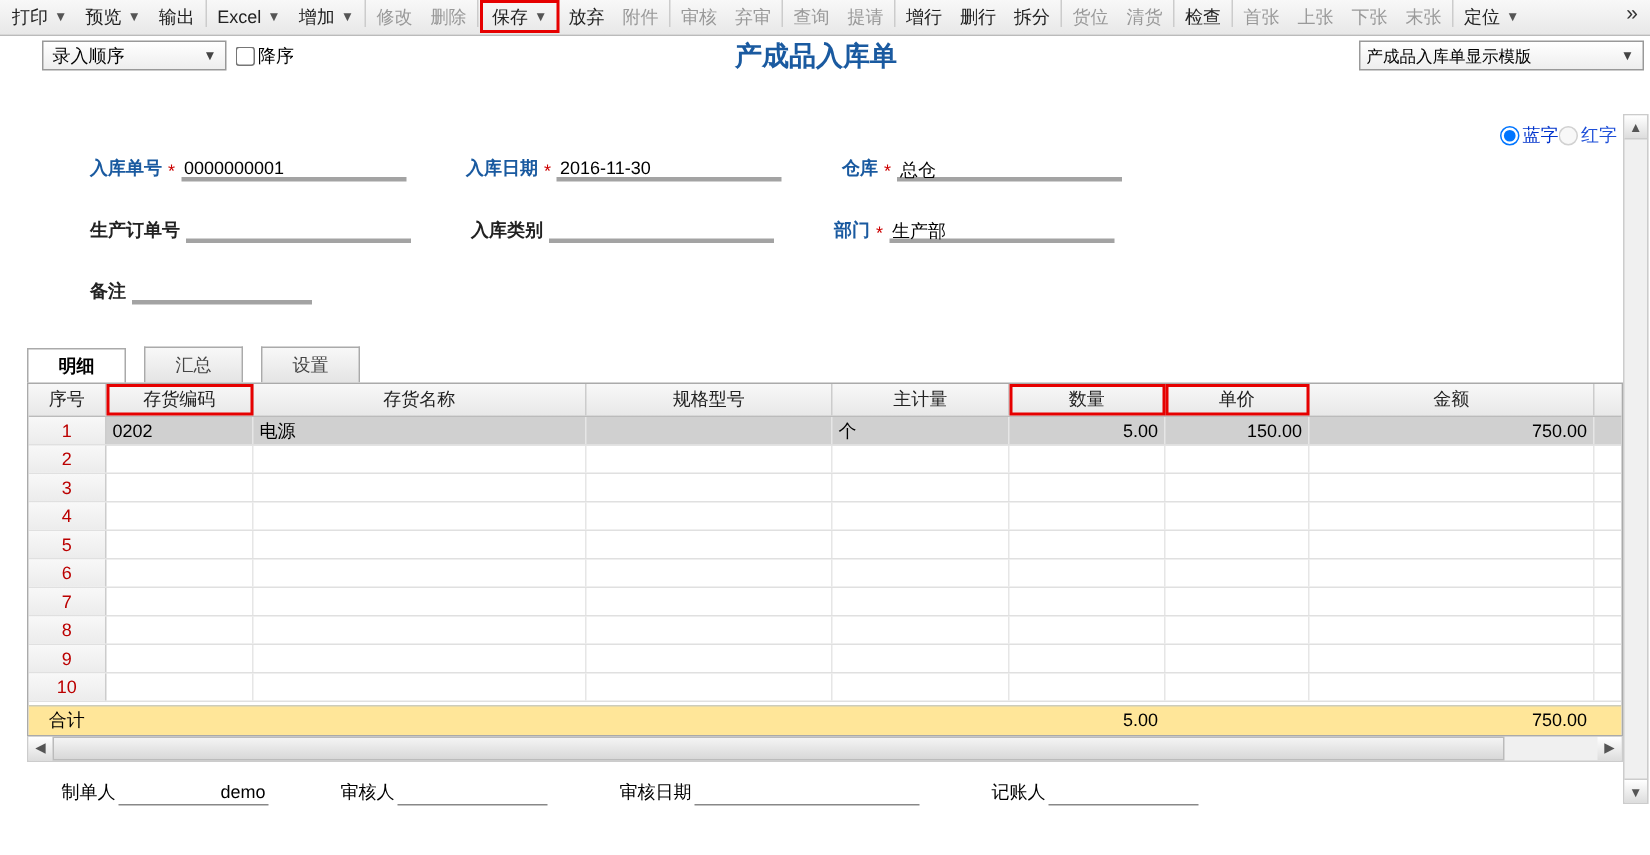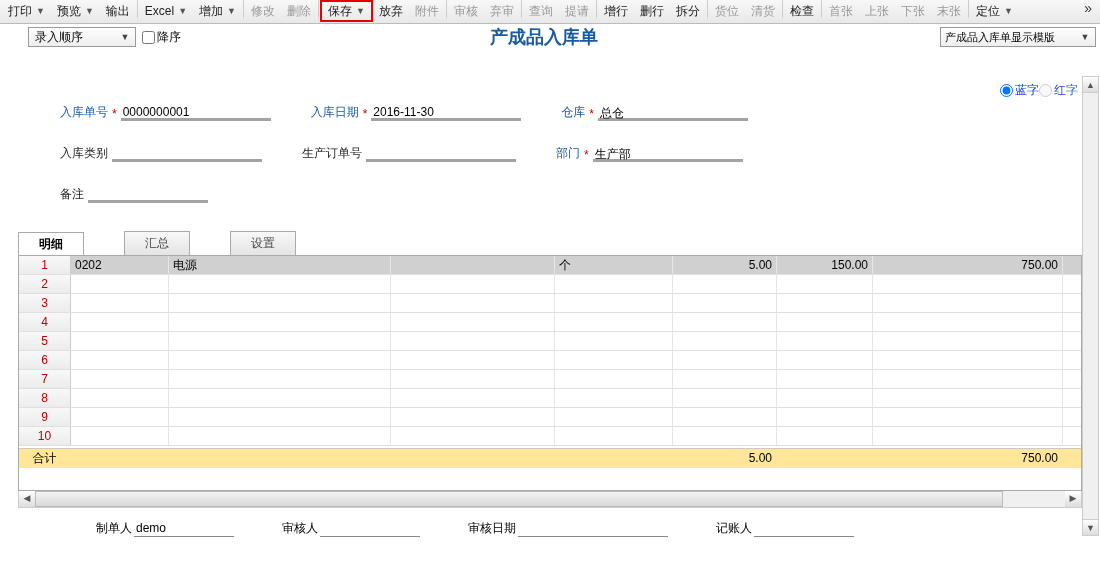--- a/index.html
+++ b/index.html
@@ -10,56 +10,56 @@
 .toolbar .tb-item { display: flex; align-items: center; padding: 0 6px; height: 22px; cursor: pointer; white-space: nowrap; color: #222; }
 .toolbar .tb-item.dim { color: #999; }
 .toolbar .caret { margin-left: 4px; font-size: 9px; color: #555; }
 .toolbar .red-box { border: 2px solid #e60000; }
 .toolbar .sep { width: 1px; height: 18px; background: #ccc; margin: 0 1px; }
 .toolbar .spacer { flex: 1; }
 .toolbar .overflow { padding: 0 6px; color: #333; font-size: 14px; }
 
 
 .bar2 { display: flex; align-items: center; height: 26px; padding: 2px 4px 2px 28px; }
-.bar2 .dropdown { display: flex; align-items: center; border: 1px solid #999; background: linear-gradient(#fff,#eee); height: 20px; width: 108px; padding: 0 2px 0 6px; }
+.bar2 .dropdown { display: flex; align-items: center; border: 1px solid #999; background: linear-gradient(#fff,#eee); height: 20px; width: 123px; padding: 0 2px 0 6px; }
 .bar2 .dropdown .dd-text { flex: 1; }
 .bar2 .dropdown .dd-btn { width: 16px; text-align: center; font-size: 9px; color: #444; }
 .bar2 .chk { margin-left: 6px; display: flex; align-items: center; }
 .bar2 .chk input { margin-right: 2px; }
 .bar2 .title-wrap { position: absolute; left: 0; right: 12px; text-align: center; pointer-events: none; }
 .bar2 .title { font-size: 18px; font-weight: bold; color: #1a5aa0; }
-.bar2 .right-dd { margin-left: auto; display: flex; align-items: center; border: 1px solid #999; background: linear-gradient(#fff,#eee); height: 20px; width: 156px; padding: 0 2px 0 4px; }
+.bar2 .right-dd { margin-left: auto; display: flex; align-items: center; border: 1px solid #999; background: linear-gradient(#fff,#eee); height: 20px; width: 190px; padding: 0 2px 0 4px; }
 .bar2 .right-dd .dd-text { flex: 1; font-size: 11px; }
 .bar2 .right-dd .dd-btn { width: 16px; text-align: center; font-size: 9px; color: #444; }
 
 
 .radio-zone { position: absolute; right: 22px; top: 82px; display: flex; flex-direction: row; font-size: 12px; }
 .radio-zone label { display: flex; align-items: center; margin-bottom: 2px; }
 .radio-zone input { margin-right: 2px; }
 .radio-zone .blue-txt { color: #0033cc; }
 .radio-zone .red-txt { color: #1d4ed8; }
 
 
 .vscroll { position: absolute; right: 1px; top: 76px; width: 17px; bottom: 34px; background: #f0f0f0; border: 1px solid #ccc; }
 .vscroll .arrow { height: 16px; background: linear-gradient(#fff,#ddd); border-bottom: 1px solid #ccc; text-align: center; font-size: 9px; line-height: 16px; color: #555; }
 .vscroll .arrow.bot { border-top: 1px solid #ccc; border-bottom: none; position: absolute; bottom: 0; left: 0; right: 0; }
 
 
 .form-area { padding: 10px 70px 10px 60px; }
 .form-row { display: flex; margin-top: 24px; }
 .form-row.first { margin-top: 44px; }
 .field { display: flex; align-items: flex-end; margin-right: 40px; }
-.field .lbl { color: #1a5aa0; margin-right: 4px; white-space: nowrap; }
+.field .lbl { color: #1a5aa0; margin-right: 4px; white-space: nowrap; font-weight: bold; }
 .field .star { color: #c00; margin-right: 4px; }
 .field .val { border-bottom: 3px solid #a3a3a3; min-width: 140px; padding: 0 2px 1px; height: 16px; }
 .field.w1 .val { min-width: 150px; }
 .field.remark .val { min-width: 120px; }
 
 
-.tabs { display: flex; margin: 18px 0 0 18px; gap: 28px; }
+.tabs { display: flex; margin: 18px 0 0 18px; }
 .tab { border: 1px solid #aaa; border-bottom: none; padding: 3px 20px; background: linear-gradient(#f8f8f8,#e4e4e4); margin-right: 12px; color: #444; cursor: pointer; }
 .tab.active { background: #fff; font-weight: bold; color: #000; position: relative; top: 1px; }
 
 
 .grid-wrap { margin: 0 18px; border: 1px solid #aaa; height: 236px; position: relative; overflow: hidden; background: #fff; }
 .grid-head { display: flex; background: linear-gradient(#f8f8f8,#e8e8e8); border-bottom: 1px solid #bbb; height: 22px; }
 .gh { border-right: 1px solid #ccc; text-align: center; line-height: 21px; color: #222; }
 .gh.red-box { outline: 2px solid #e60000; outline-offset: -2px; }
 .grid-body { height: 192px; overflow: hidden; }
 .gr { display: flex; height: 19px; border-bottom: 1px solid #e0e0e0; }
@@ -81,21 +81,21 @@
 .c6 { width: 96px; }
 .c7 { width: 190px; }
 
 
 .hscroll { margin: 0 18px; height: 17px; background: #f0f0f0; border: 1px solid #ccc; border-top: none; display: flex; }
 .hscroll .harrow { width: 16px; text-align: center; font-size: 9px; line-height: 15px; color: #555; background: linear-gradient(#fff,#ddd); }
 .hscroll .htrack { flex: 1; position: relative; }
 .hscroll .hthumb { position: absolute; left: 0; top: 0; bottom: 0; width: 94%; background: linear-gradient(#f4f4f4,#d8d8d8); border: 1px solid #bbb; }
 
 
-.footer { display: flex; padding: 12px 0 0 96px; }
+.footer { display: flex; padding: 12px 0 0 41px; text-align: right; }
 .footer .ffield { display: flex; align-items: flex-end; margin-right: 48px; }
 .footer .ffield .flbl { margin-right: 2px; }
 .footer .ffield .fval { border-bottom: 1px solid #888; min-width: 100px; height: 16px; padding: 0 2px 1px; }
 </style>
 </head>
 <body>
 
 <div class="toolbar">
   <div class="tb-item">
       <span>打印</span>
@@ -239,25 +239,25 @@
       <span class="val">2016-11-30</span>
     </div>
     <div class="field w1">
       <span class="lbl">仓库</span>
       <span class="star">*</span>
       <span class="val">总仓</span>
     </div>
   </div>
   <div class="form-row">
     <div class="field w1">
+      <span class="lbl" style="color:#222">生产订单号</span>
+      <span class="val"></span>
+    </div>
+    <div class="field w1">
       <span class="lbl" style="color:#222">入库类别</span>
-      <span class="val"></span>
-    </div>
-    <div class="field w1">
-      <span class="lbl" style="color:#222">生产订单号</span>
       <span class="val"></span>
     </div>
     <div class="field w1">
       <span class="lbl">部门</span>
       <span class="star">*</span>
       <span class="val">生产部</span>
     </div>
   </div>
   <div class="form-row">
     <div class="field remark">
@@ -267,20 +267,30 @@
   </div>
 </div>
 
 <div class="tabs">
   <div class="tab active">明细</div>
   <div class="tab">汇总</div>
   <div class="tab">设置</div>
 </div>
 
 <div class="grid-wrap">
+  <div class="grid-head">
+    <div class="gh c0">序号</div>
+    <div class="gh c1 red-box">存货编码</div>
+    <div class="gh c2">存货名称</div>
+    <div class="gh c3">规格型号</div>
+    <div class="gh c4">主计量</div>
+    <div class="gh c5 red-box">数量</div>
+    <div class="gh c6 red-box">单价</div>
+    <div class="gh c7">金额</div>
+  </div>
   <div class="grid-body" id="grid-body">
       <div class="gr selhead">
         <div class="gc c0 rownum">1</div>
         <div class="gc c1">0202</div>
         <div class="gc c2">电源</div>
         <div class="gc c3"></div>
         <div class="gc c4">个</div>
         <div class="gc c5 right">5.00</div>
         <div class="gc c6 right">150.00</div>
         <div class="gc c7 right">750.00</div>

